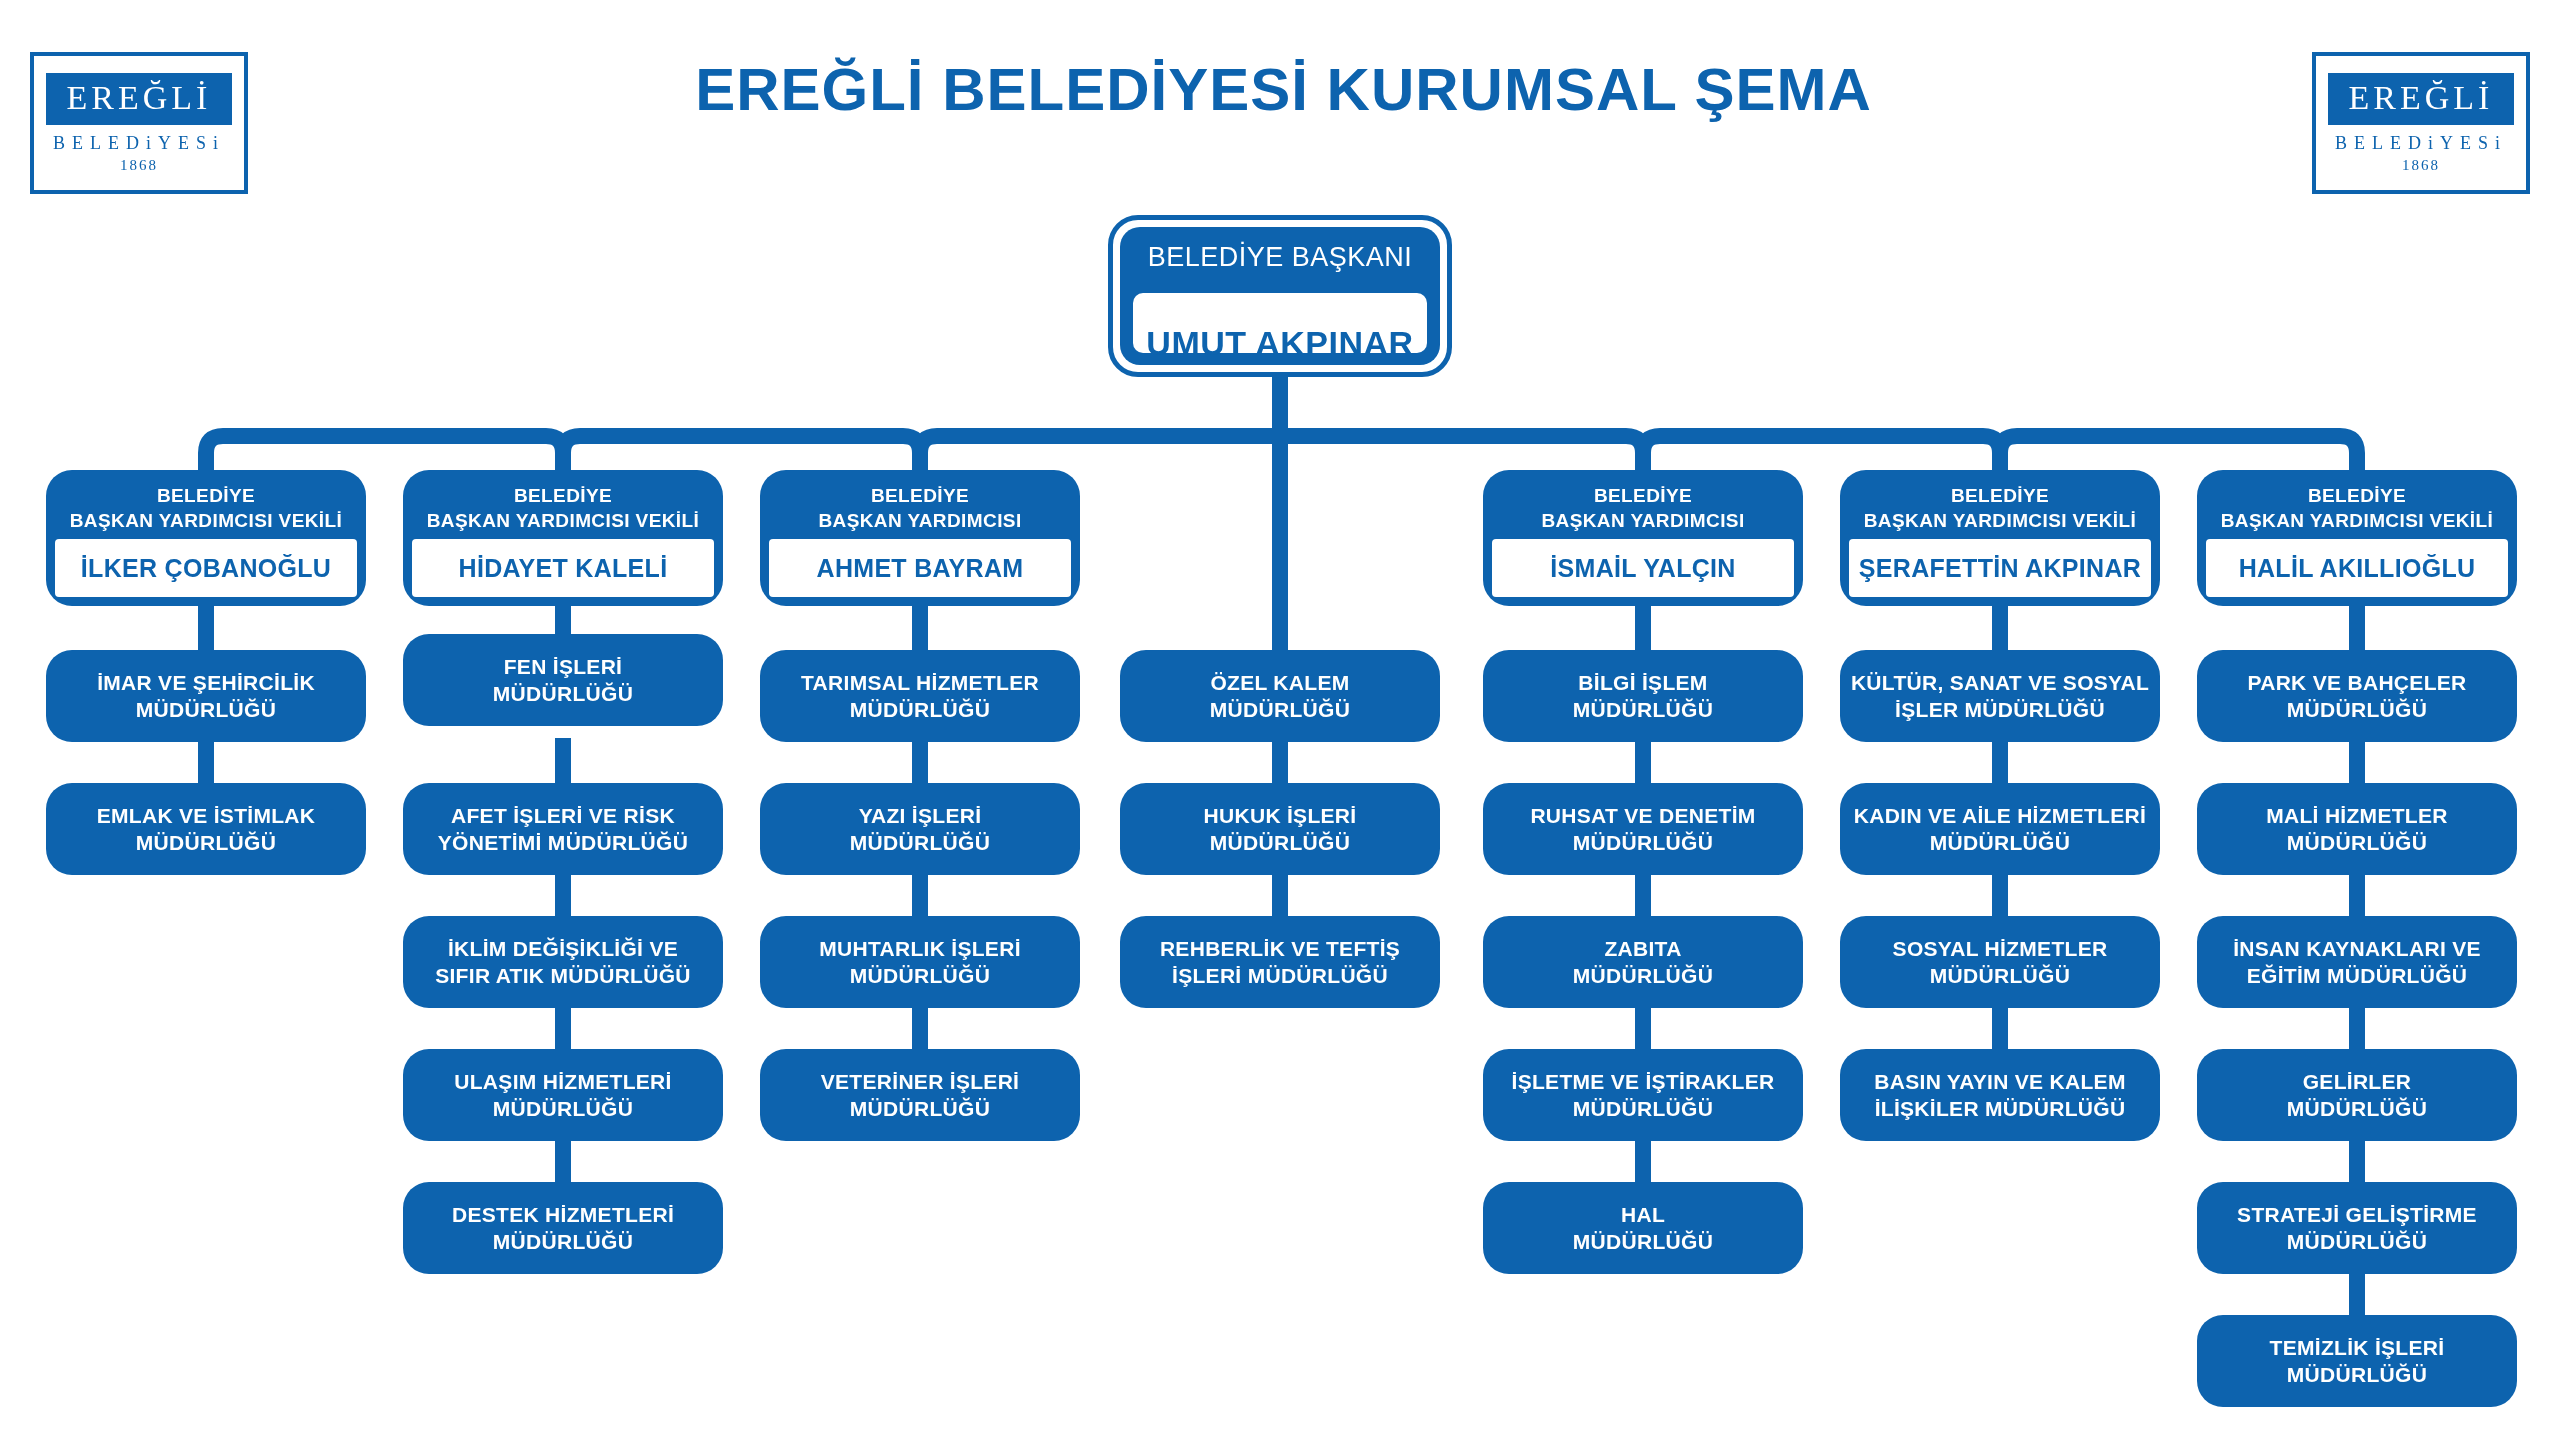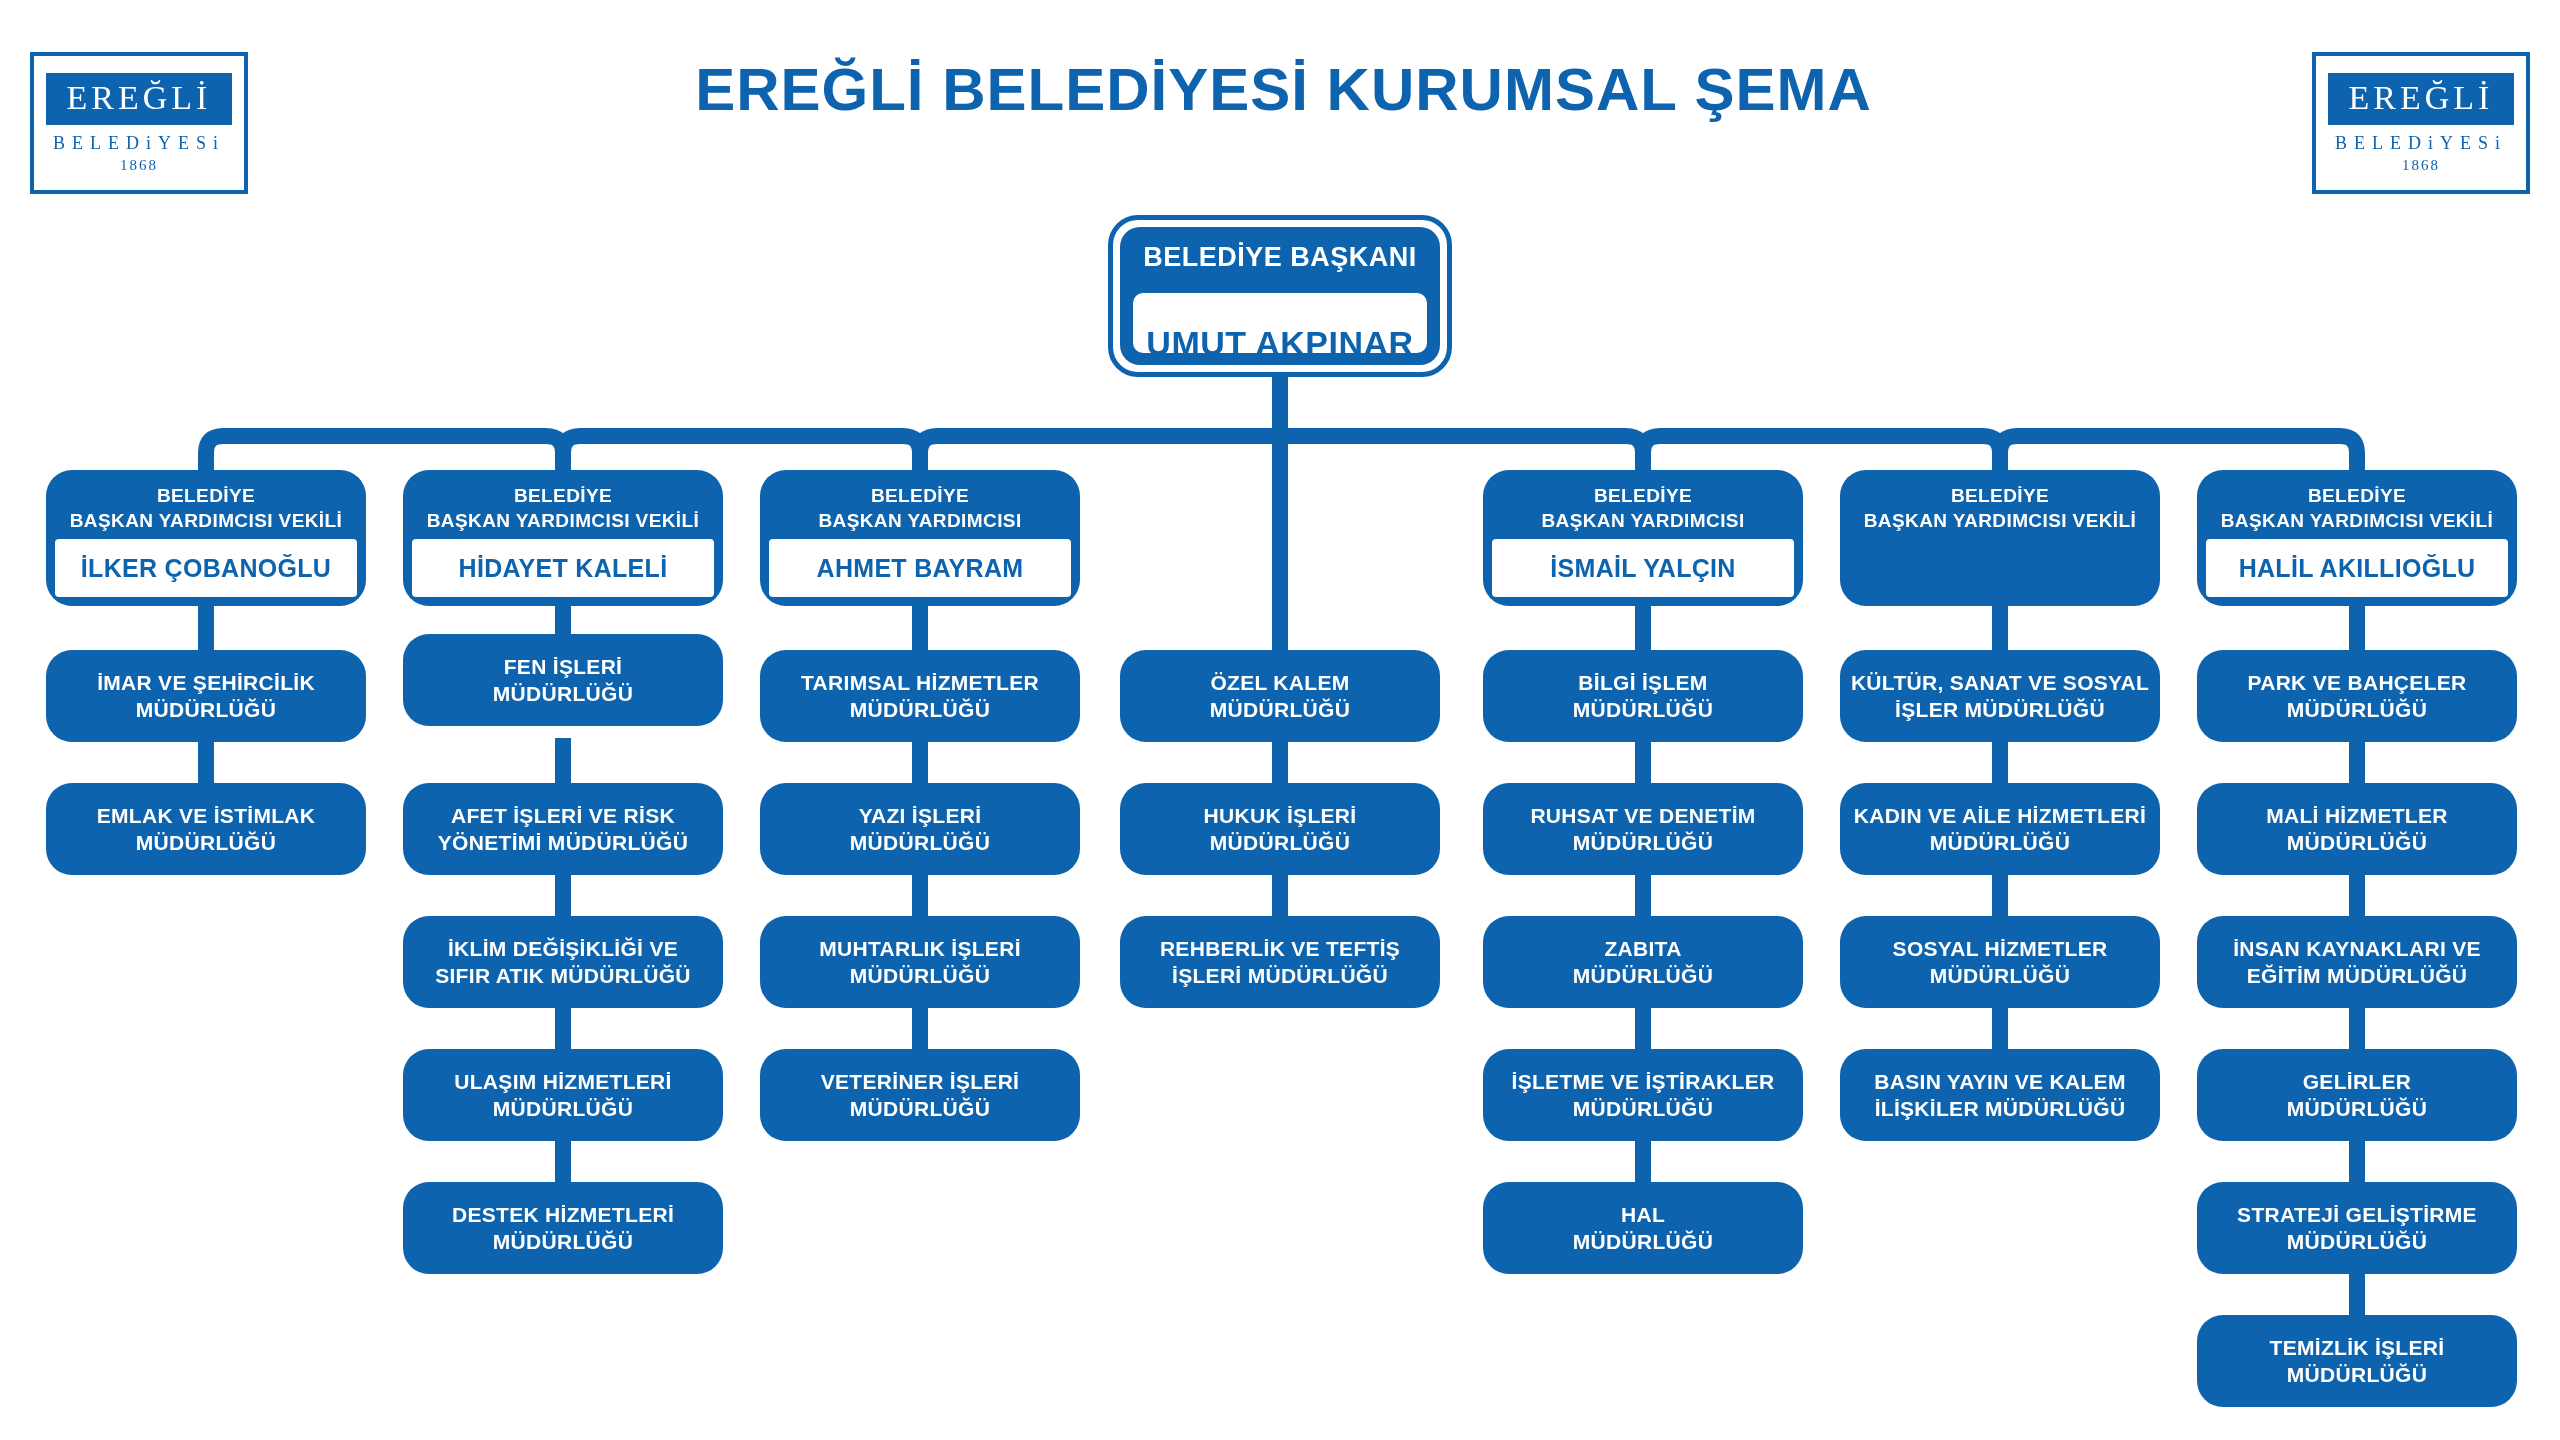--- a/index.html
+++ b/index.html
@@ -34,21 +34,21 @@
     color:var(--primary); font-family:"Liberation Serif", serif;
     font-size:15px; letter-spacing:2px; margin-top:3px;
   }
   
   .mayor {
     position:absolute; left:1108px; top:215px; width:344px; height:162px;
     background:var(--white); border:5px solid var(--primary); border-radius:30px; padding:7px;
   }
   .mayor-inner { background:var(--primary); border-radius:20px; width:100%; height:100%; position:relative; }
   .mayor-role {
-    color:var(--white); text-align:center; font-size:27px; font-weight:700;
+    color:var(--white); text-align:center; font-size:27px; font-weight:400;
     padding-top:15px; letter-spacing:.5px;
   }
   .mayor-name-box {
     position:absolute; left:13px; right:13px; bottom:12px; height:60px;
     background:var(--white); border-radius:10px;
     display:flex; align-items:center; justify-content:center;
   }
   .mayor-name { color:var(--primary); font-size:34px; font-weight:800; letter-spacing:.5px;margin-top:40px; }
   
   .column { position:absolute; top:470px; width:320px; }
@@ -234,20 +234,23 @@
   <div class="dept" style="top:712px">
       <span>HAL
 MÜDÜRLÜĞÜ</span>
     </div>
 </div>
 
 <div class="column" style="left:1840px">
   <div class="deputy">
     <div class="deputy-role">BELEDİYE
 BAŞKAN YARDIMCISI VEKİLİ</div>
+    <div class="deputy-name-box">
+      <span class="deputy-name">ŞERAFETTİN AKPINAR</span>
+    </div>
   </div>
   <div class="dept" style="top:180px">
       <span>KÜLTÜR, SANAT VE SOSYAL
 İŞLER MÜDÜRLÜĞÜ</span>
     </div>
   <div class="dept" style="top:313px">
       <span>KADIN VE AİLE HİZMETLERİ
 MÜDÜRLÜĞÜ</span>
     </div>
   <div class="dept" style="top:446px">

